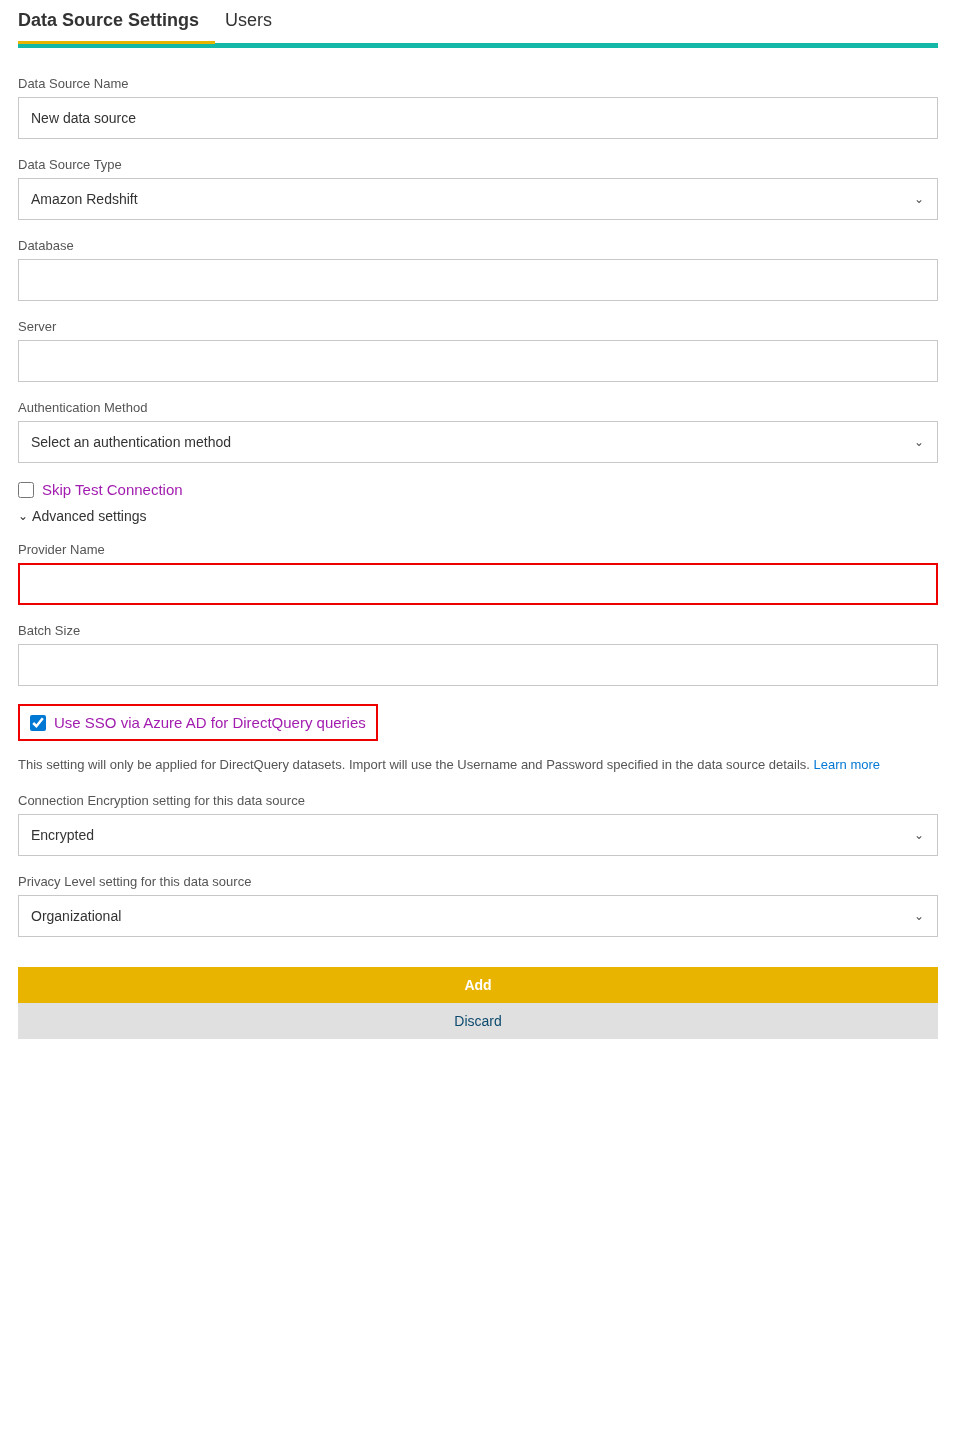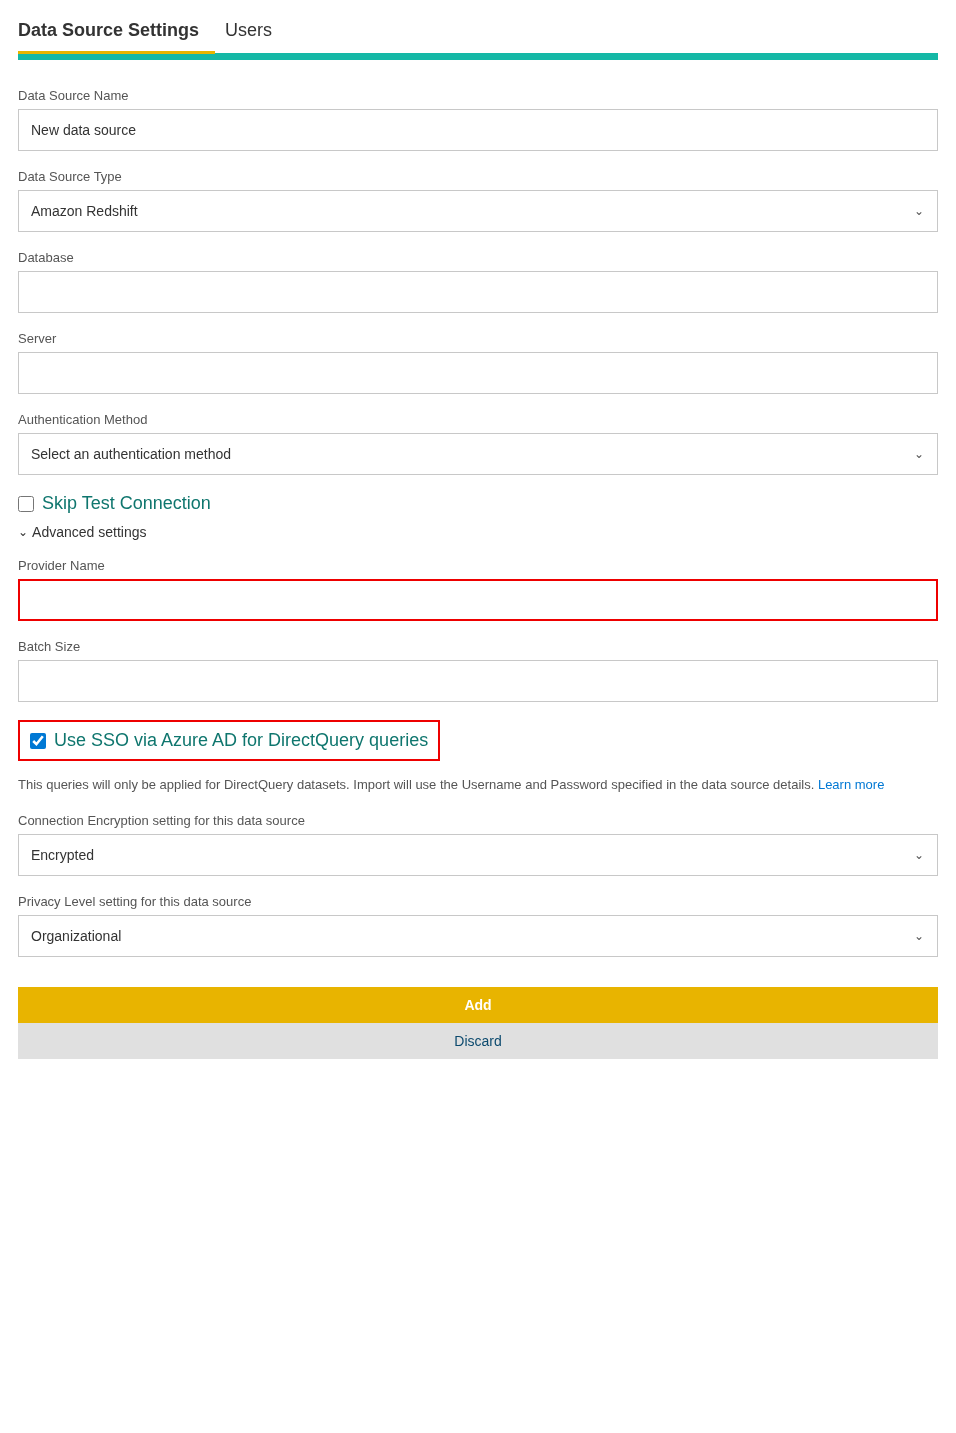--- a/index.html
+++ b/index.html
@@ -12,23 +12,23 @@
       min-height: 1433px;
     }
     .page-container {
       padding: 0 18px 40px 18px;
       max-width: 956px;
     }
     
     .tabs {
       display: flex;
       align-items: flex-end;
-      border-bottom: 7px solid #14b8a6;
+      border-bottom: 5px solid #14b8a6;
       margin-bottom: 28px;
-      padding-top: 10px;
+      padding-top: 0;
     }
     .tab {
       font-size: 18px;
       font-weight: 400;
       padding: 10px 16px 12px 0;
       cursor: pointer;
       color: #333;
       position: relative;
       margin-right: 10px;
     }
@@ -102,22 +102,22 @@
       margin: 14px 0 8px 0;
     }
     .checkbox-input {
       width: 16px;
       height: 16px;
       cursor: pointer;
       accent-color: #0078d4;
       flex-shrink: 0;
     }
     .checkbox-label {
-      font-size: 18px;
-      color: #0f766e;
+      font-size: 15px;
+      color: #a21caf;
       cursor: pointer;
     }
     
     .advanced-toggle {
       display: flex;
       align-items: center;
       gap: 4px;
       cursor: pointer;
       font-size: 14px;
       color: #333;
@@ -249,21 +249,21 @@
   </div>
 
   <div style="margin-bottom: 18px;">
     <div class="sso-section">
       <div class="checkbox-row" style="margin:0;">
         <input type="checkbox" class="checkbox-input" id="sso-check" checked="" style="">
         <label class="checkbox-label" for="sso-check">Use SSO via Azure AD for DirectQuery queries</label>
       </div>
     </div>
     <p class="sso-description">
-      <span>This queries will only be applied for DirectQuery datasets. Import will use the Username and Password specified in the data source details.</span>
+      <span>This setting will only be applied for DirectQuery datasets. Import will use the Username and Password specified in the data source details.</span>
       <a href="#" class="learn-more-link">Learn more</a>
     </p>
   </div>
 
   <div class="form-section">
     <label class="field-label">Connection Encryption setting for this data source</label>
     <div class="select-wrapper">
       <select class="select-input">
         <option>Encrypted</option>
         <option>Not Encrypted</option>

